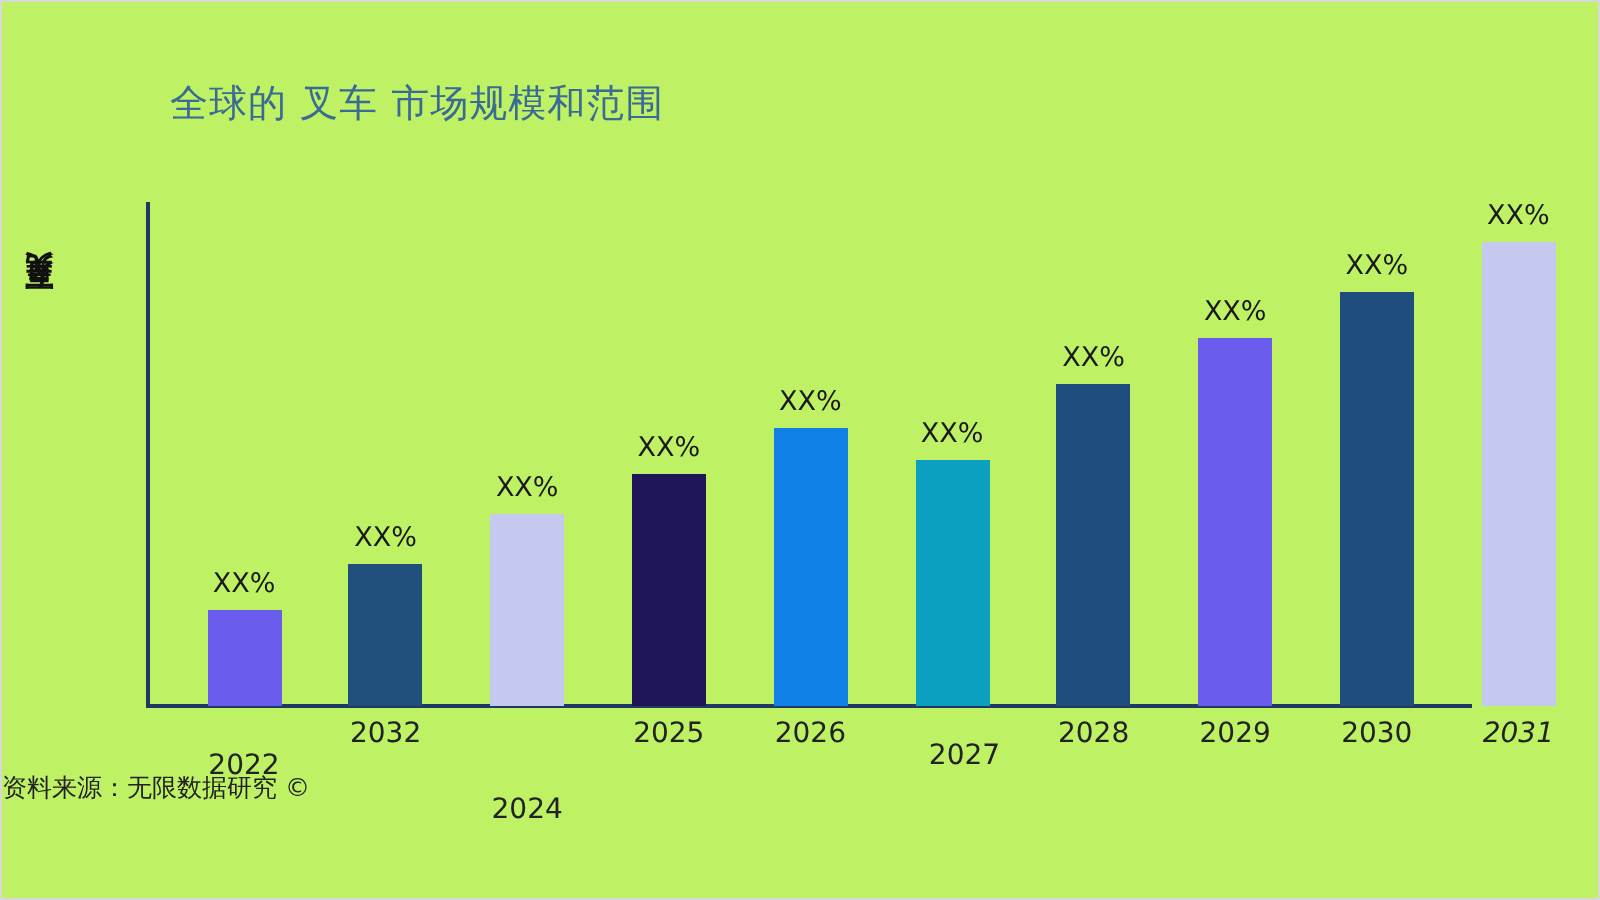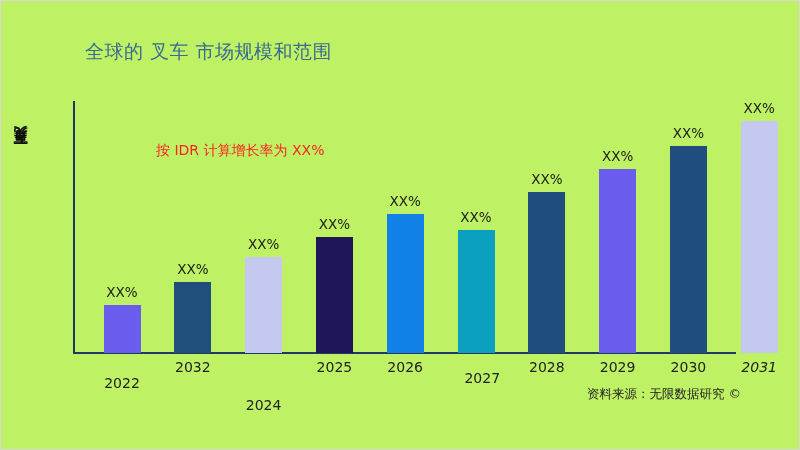--- a/index.html
+++ b/index.html
@@ -122,41 +122,40 @@
     white-space: nowrap;
     font-family: "DejaVu Sans", "Liberation Sans", sans-serif;
   }
 
   
   .source-note {
     position: absolute;
     left: 0;
     top: 385px;
     width: 740px;
-    text-align: right;
+    text-align: left;
     font-size: 12.5px;
     color: #222222;
     font-family: "DejaVu Sans", "Liberation Sans", sans-serif;
   }
 </style>
 </head>
 <body>
 
 <div id="screenshot">
 
   <div class="chart-title">全球的 叉车 市场规模和范围</div>
 
   <div class="y-axis-title">百万美元</div>
 
   <div class="plot-area">
     <div class="axis-y-line"></div>
     <div class="axis-x-line"></div>
   </div>
 
-  <div class="growth-note">按 IDR 计算增长率为 XX%</div>
 
   <div class="bars-layer" id="bars-layer">
       <div class="bar-group" style="left: 102.5px; width: 37px; bottom: 98px; height: 48px;">
         <div class="bar-rect" style="height: 48px; background: rgb(106, 92, 236);"></div>
         <div class="bar-value" style="bottom: 53px;">XX%</div>
         <div class="bar-category" style="top: 70px;">2022</div>
       </div>
       <div class="bar-group" style="left: 173.3px; width: 37px; bottom: 98px; height: 71px;">
         <div class="bar-rect" style="height: 71px; background: rgb(33, 79, 124);"></div>
         <div class="bar-value" style="bottom: 76px;">XX%</div>

